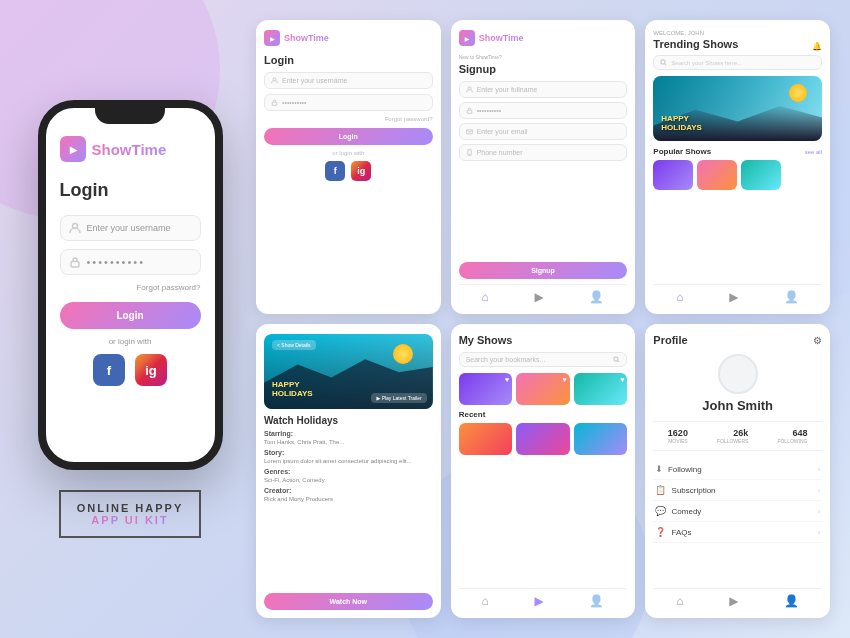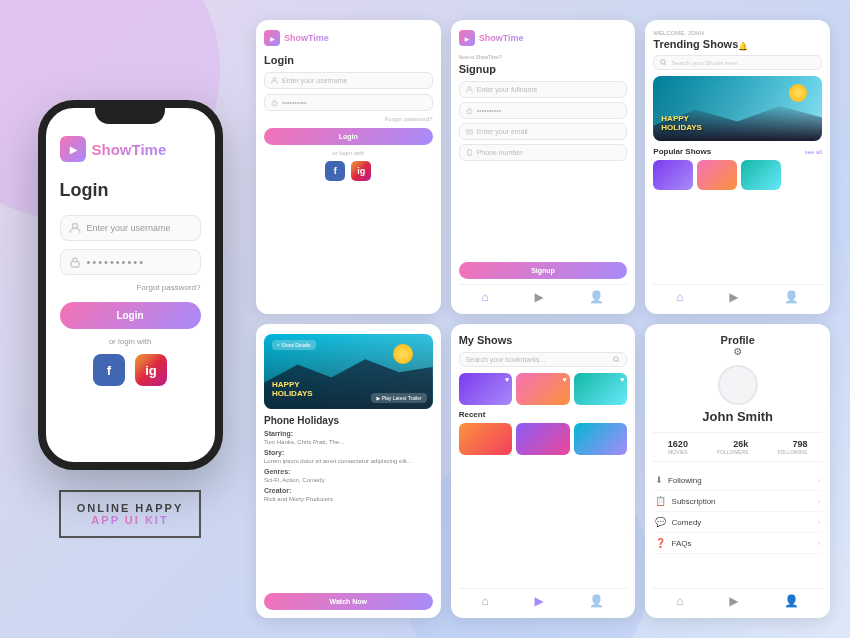--- a/index.html
+++ b/index.html
@@ -543,21 +543,20 @@
     .g4 { background: linear-gradient(135deg, #fb923c, #f43f5e); }
     .g5 { background: linear-gradient(135deg, #8b5cf6, #ec4899); }
     .g6 { background: linear-gradient(135deg, #06b6d4, #a78bfa); }
 
     
     .profile-header {
       display: flex;
       justify-content: space-between;
       align-items: center;
       margin-bottom: 8px;
-      flex-direction: column;
     }
     .profile-title { font-size: 11px; font-weight: 700; color: #333; }
     .gear-icon { font-size: 10px; color: #666; }
 
     .avatar-section {
       display: flex;
       flex-direction: column;
       align-items: center;
       margin-bottom: 8px;
     }
@@ -720,21 +719,21 @@
       <button class="mini-btn">Signup</button>
       <div class="bottom-nav">
         <span class="nav-icon active">⌂</span>
         <span class="nav-icon">▶</span>
         <span class="nav-icon">👤</span>
       </div>
     </div>
 
     <div class="mini-screen">
       <div class="welcome-text">WELCOME, JOHN</div>
-      <div style="display:flex;align-items:center;">
+      <div style="display:flex;justify-content:space-between;align-items:center;">
         <div class="trending-title">Trending Shows</div>
         <span style="font-size:8px;color:#888;cursor:pointer;">🔔</span>
       </div>
       <div class="search-bar">
         <svg width="7" height="7" viewBox="0 0 12 12" fill="none" stroke="#ccc" stroke-width="2">
             <circle cx="5" cy="5" r="3.5"></circle>
             <path d="M8 8l2.5 2.5"></path>
           </svg>
         <span class="search-text">Search your Shows here...</span>
       </div>
@@ -768,21 +767,21 @@
         <div class="movie-hero-overlay"></div>
         <div class="movie-mountain"></div>
         <div class="movie-sun-hero"></div>
         <div class="show-details-badge">&lt; Show Details</div>
         <div class="movie-holiday-text">
           <div style="font-size:8px;">HAPPY</div>
           <div style="font-size:8px;">HOLIDAYS</div>
         </div>
         <div class="play-trailer-btn">▶ Play Latest Trailer</div>
       </div>
-      <div class="movie-title">Phone Holidays</div>
+      <div class="movie-title">Watch Holidays</div>
       <div class="movie-meta-label">Starring:</div>
       <div class="movie-meta-val">Tom Hanks, Chris Pratt, The...</div>
       <div class="movie-meta-label">Story:</div>
       <div class="movie-meta-val">Lorem ipsum dolor sit amet consectetur adipiscing elit...</div>
       <div class="movie-meta-label">Genres:</div>
       <div class="movie-meta-val">Sci-Fi, Action, Comedy</div>
       <div class="movie-meta-label">Creator:</div>
       <div class="movie-meta-val">Rick and Morty Producers</div>
       <button class="watch-now-btn">Watch Now</button>
     </div>
@@ -832,21 +831,21 @@
       <div class="stats-row">
         <div class="stat-item">
           <div class="stat-val">1620</div>
           <div class="stat-label">Movies</div>
         </div>
         <div class="stat-item">
           <div class="stat-val">26k</div>
           <div class="stat-label">Followers</div>
         </div>
         <div class="stat-item">
-          <div class="stat-val">798</div>
+          <div class="stat-val">648</div>
           <div class="stat-label">Following</div>
         </div>
       </div>
       <div>
         <div class="profile-menu-item">
           <div class="profile-menu-left">
             <span class="profile-menu-icon">⬇</span>
             <span class="profile-menu-label">Following</span>
           </div>
           <span class="profile-menu-arrow">›</span>

